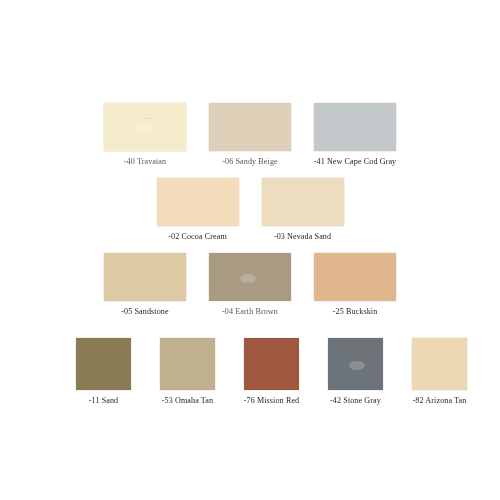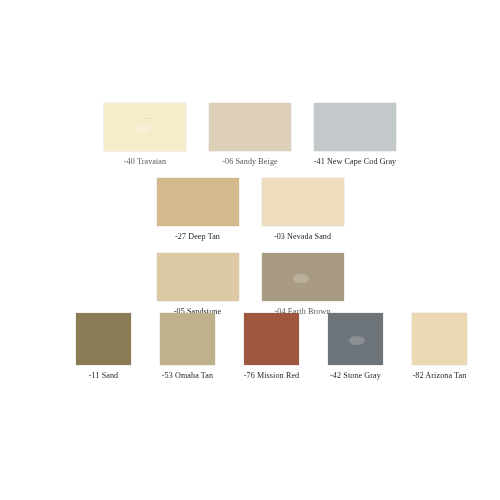--- a/index.html
+++ b/index.html
@@ -76,21 +76,21 @@
     height: 52px;
   }
   .row-square .swatch-cell {
     width: 84px;
   }
 
   
   #row-1 { top: 103px; }
   #row-2 { top: 178px; }
   #row-3 { top: 253px; }
-  #row-4 { top: 313px; margin-left: 43px; }
+  #row-4 { top: 338px; margin-left: 43px; }
 
   
   .blurred {
     color: #46403a;
     filter: blur(0.45px);
     opacity: 0.88;
   }
 
   
   .chip.speckled {
@@ -128,39 +128,43 @@
       <div class="swatch-cell">
         <span class="chip" style="background-color: rgb(195, 200, 203);"></span>
         <span class="chip-label">-41 New Cape Cod Gray</span>
       </div>
     </div>
   </div>
 
   <div class="swatch-grid row-wide" id="row-2">
     <div class="swatch-row">
       <div class="swatch-cell">
-        <span class="chip" style="background-color: rgb(212, 185, 140);"></span>
-        <span class="chip-label">-27 Deep Tan</span>
+        <span class="chip" style="background-color: rgb(242, 220, 185);"></span>
+        <span class="chip-label">-02 Cocoa Cream</span>
       </div>
       <div class="swatch-cell">
         <span class="chip" style="background-color: rgb(238, 220, 190);"></span>
         <span class="chip-label">-03 Nevada Sand</span>
       </div>
     </div>
   </div>
 
   <div class="swatch-grid row-wide" id="row-3">
     <div class="swatch-row">
       <div class="swatch-cell">
         <span class="chip" style="background-color: rgb(221, 201, 163);"></span>
         <span class="chip-label">-05 Sandstone</span>
       </div>
       <div class="swatch-cell">
         <span class="chip speckled" style="background-color: rgb(168, 155, 130);"></span>
         <span class="chip-label blurred">-04 Earth Brown</span>
+      </div>
+      <div class="swatch-cell">
+        <span class="chip" style="background-color: rgb(224, 182, 142);"></span>
+        <span class="chip-label">-25 Buckskin</span>
       </div>
     </div>
   </div>
 
   <div class="swatch-grid row-square" id="row-4">
     <div class="swatch-row">
       <div class="swatch-cell">
         <span class="chip" style="background-color: rgb(138, 125, 85);"></span>
         <span class="chip-label">-11 Sand</span>
       </div>

